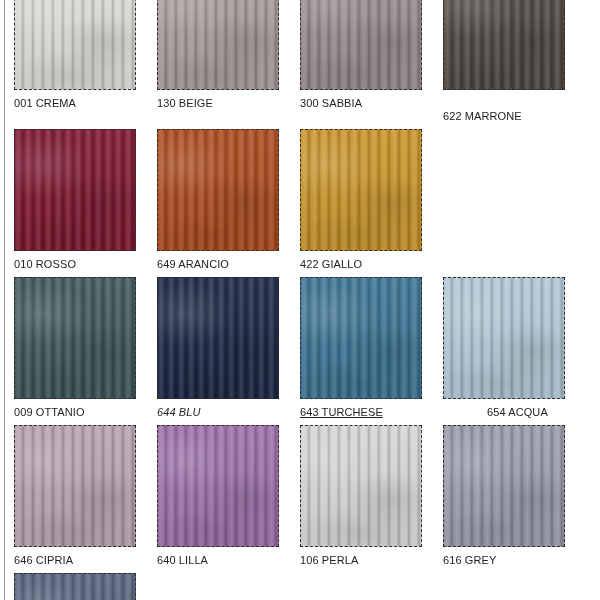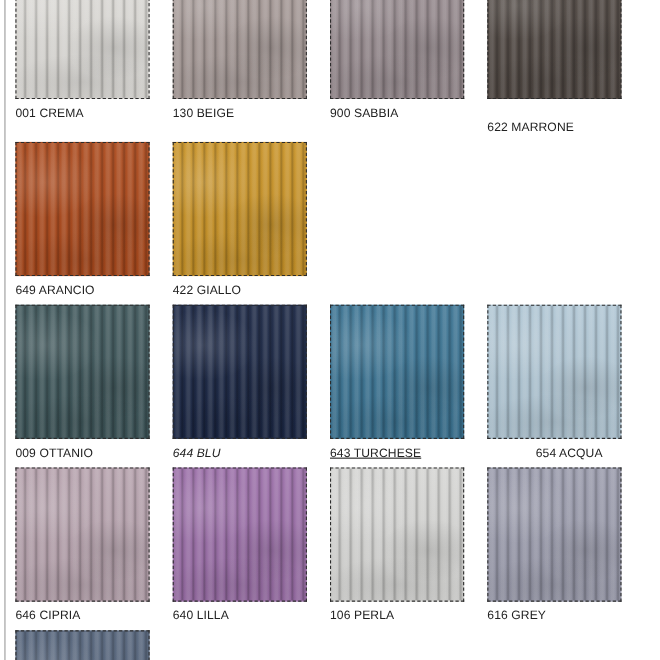--- a/index.html
+++ b/index.html
@@ -116,33 +116,40 @@
         <div class="ribs"></div>
         <div class="mottle"></div>
       </div>
       <div class="swatch-label" style="color: rgb(34, 34, 34);">130 BEIGE</div>
     </div>
     <div class="swatch-cell">
       <div class="swatch-chip" style="background-color: rgb(150, 138, 142); border-color: rgb(44, 44, 44);">
         <div class="ribs"></div>
         <div class="mottle"></div>
       </div>
-      <div class="swatch-label" style="color: rgb(34, 34, 34);">900 SABBIA</div>
+      <div class="swatch-label" style="color: rgb(34, 34, 34);">300 SABBIA</div>
     </div>
     <div class="swatch-cell">
       <div class="swatch-chip" style="background-color: rgb(80, 72, 67); border-color: rgb(44, 44, 44);">
         <div class="ribs"></div>
         <div class="mottle"></div>
       </div>
       <div class="swatch-label" style="color: rgb(34, 34, 34); margin-top: 20px;">622 MARRONE</div>
     </div>
   </div>
 
   <div class="swatch-row">
     <div class="swatch-cell">
+      <div class="swatch-chip" style="background-color: rgb(125, 23, 48); border-color: rgb(44, 44, 44);">
+        <div class="ribs"></div>
+        <div class="mottle"></div>
+      </div>
+      <div class="swatch-label" style="color: rgb(34, 34, 34);">010 ROSSO</div>
+    </div>
+    <div class="swatch-cell">
       <div class="swatch-chip" style="background-color: rgb(171, 74, 29); border-color: rgb(44, 44, 44);">
         <div class="ribs"></div>
         <div class="mottle"></div>
       </div>
       <div class="swatch-label" style="color: rgb(34, 34, 34);">649 ARANCIO</div>
     </div>
     <div class="swatch-cell">
       <div class="swatch-chip" style="background-color: rgb(200, 147, 40); border-color: rgb(44, 44, 44);">
         <div class="ribs"></div>
         <div class="mottle"></div>

